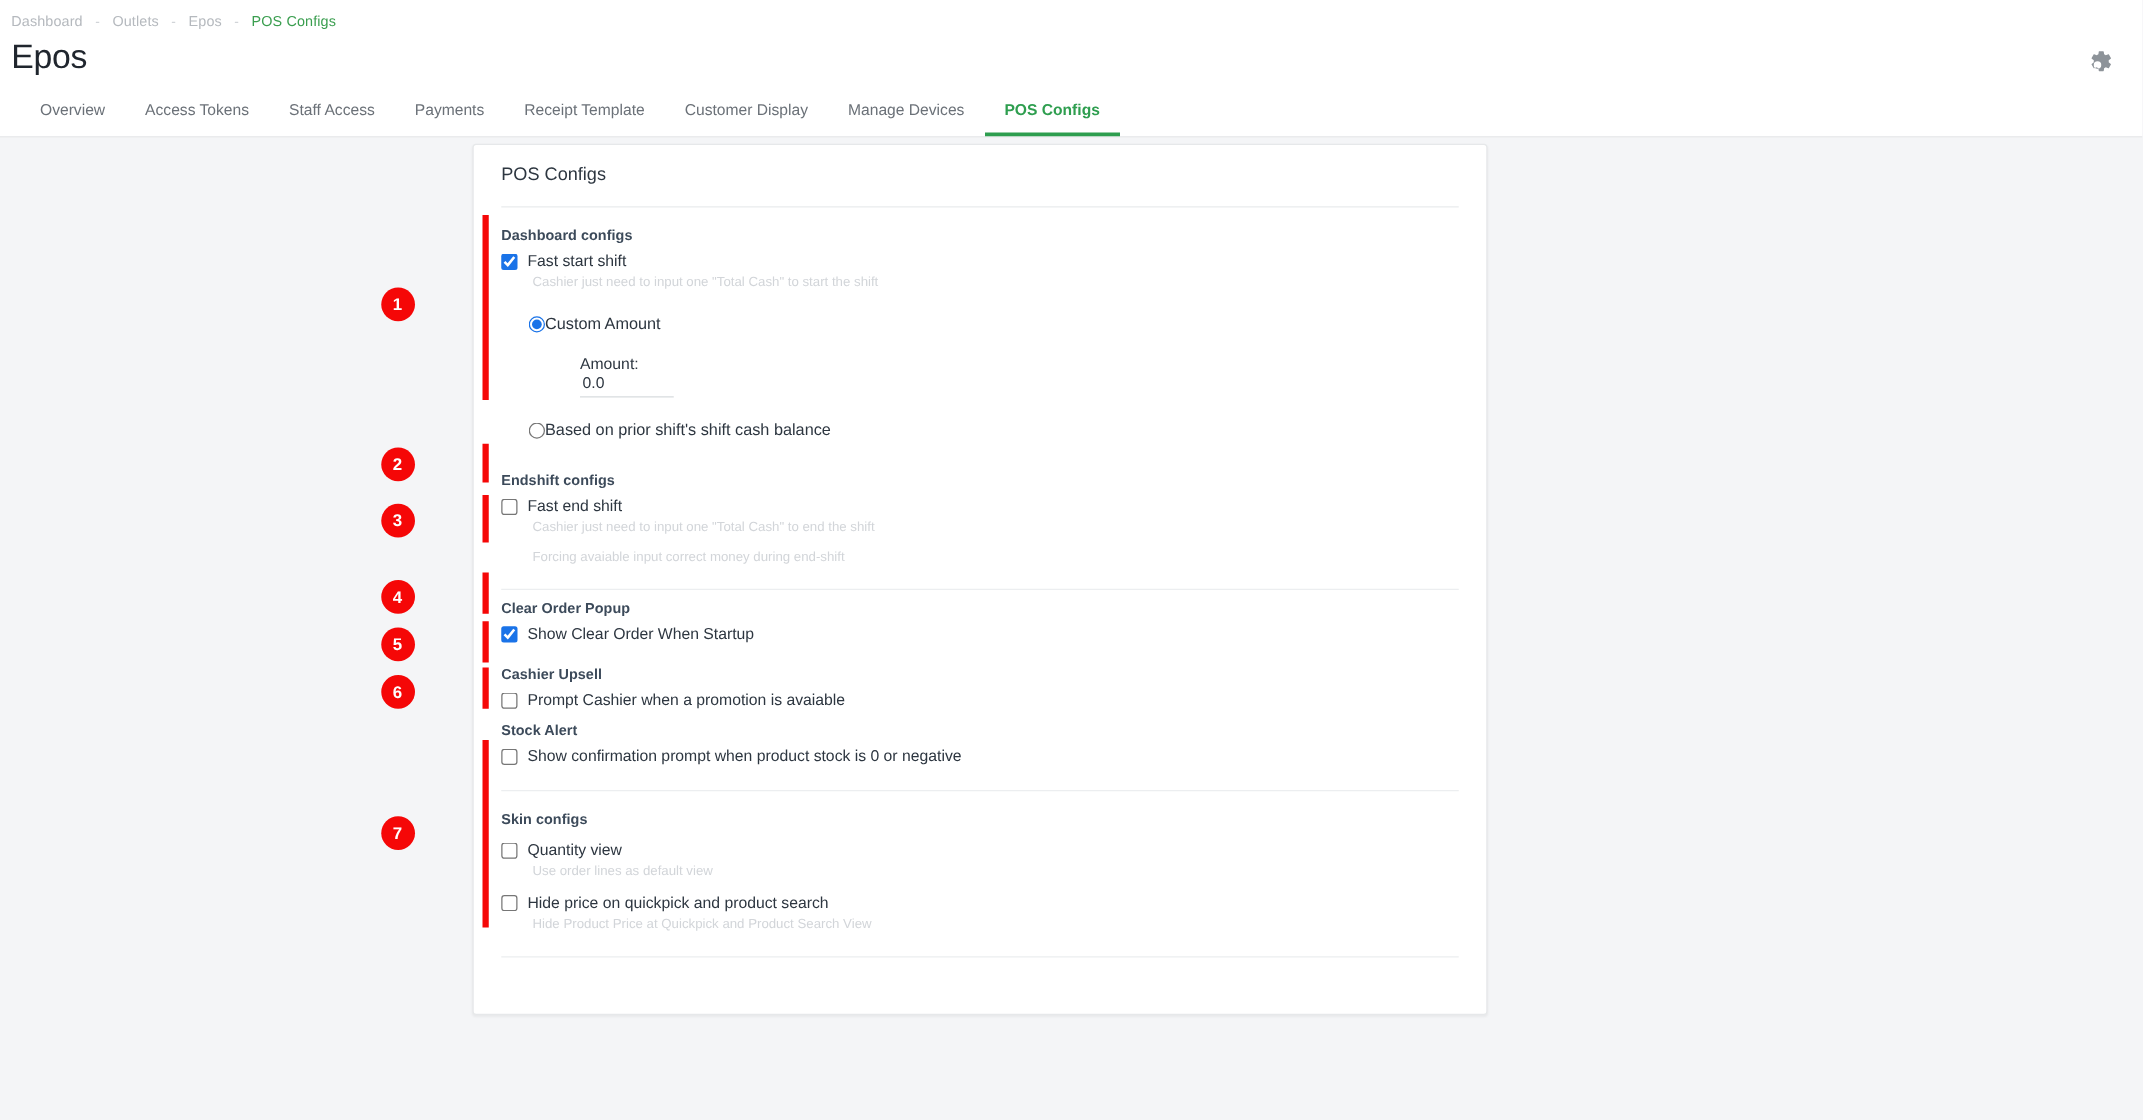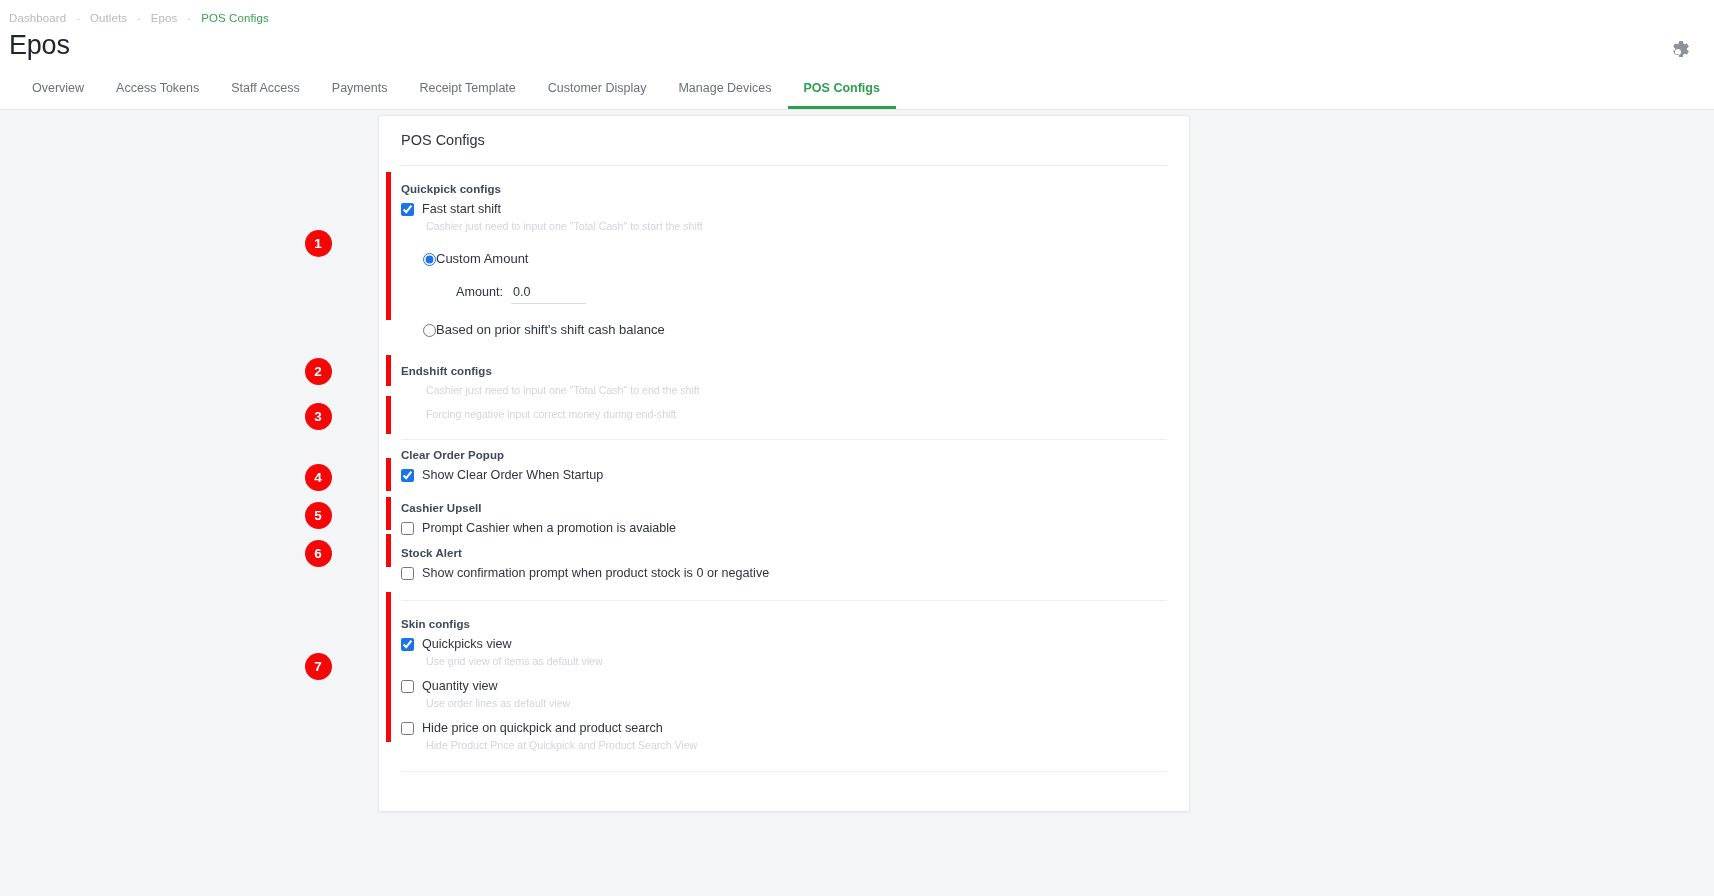--- a/index.html
+++ b/index.html
@@ -91,21 +91,21 @@
     margin: 1px 0 0 0; width: 13px; height: 13px;
     accent-color: #1a73e8; cursor: pointer; flex: 0 0 auto;
   }
 
   .radio-block { margin-left: 22px; margin-top: 18px; }
   .radio-row { display: flex; align-items: center; }
   .radio-row .rlabel { font-size: 13px; color: #2d3640; }
 
   .amount-row {
     display: flex; align-items: baseline;
-    margin-left: 33px; margin-top: 18px;
+    margin-left: 33px; margin-top: 18px; flex-direction: column;
   }
   .amount-label { font-size: 12.6px; color: #2d3640; }
   .amount-input {
     margin-left: 8px; width: 75px;
     border: none; border-bottom: 1px solid #d8dbde;
     font-family: "Liberation Sans", sans-serif;
     font-size: 12.6px; color: #2d3640; padding: 1px 2px 4px 2px;
     background: transparent; outline: none;
   }
 
@@ -165,21 +165,21 @@
     </div>
   </div>
 
   <div class="card">
     <div class="card-title">POS Configs</div>
     <div class="card-divider"></div>
 
     <div class="card-body">
 
       <div class="section">
-        <div class="group-head">Quickpick configs</div>
+        <div class="group-head">Dashboard configs</div>
 
         <div class="opt">
           <div class="opt-row">
             <input type="checkbox" checked="" style="">
             <span class="opt-label">Fast start shift</span>
           </div>
           <div class="opt-desc">Cashier just need to input one "Total Cash" to start the shift</div>
         </div>
 
         <div class="radio-block">
@@ -199,25 +199,29 @@
           </div>
         </div>
       </div>
 
       <div class="spacer-lg"></div>
 
       <div class="section" style="padding-top:6px">
         <div class="group-head">Endshift configs</div>
 
         <div class="opt">
+          <div class="opt-row">
+            <input type="checkbox" style="">
+            <span class="opt-label">Fast end shift</span>
+          </div>
           <div class="opt-desc">Cashier just need to input one "Total Cash" to end the shift</div>
         </div>
 
         <div class="opt" style="margin-top:11px">
-          <div class="opt-desc">Forcing negative input correct money during end-shift</div>
+          <div class="opt-desc">Forcing avaiable input correct money during end-shift</div>
         </div>
       </div>
 
       <div class="hr" style="margin-top:18px"></div>
 
       <div class="section" style="padding-top:9px">
         <div class="group-head">Clear Order Popup</div>
         <div class="opt">
           <div class="opt-row">
             <input type="checkbox" checked="" style="">
@@ -244,27 +248,20 @@
             <span class="opt-label">Show confirmation prompt when product stock is 0 or negative</span>
           </div>
         </div>
       </div>
 
       <div class="hr" style="margin-top:19px"></div>
 
       <div class="section">
         <div class="group-head">Skin configs</div>
 
-        <div class="opt">
-          <div class="opt-row">
-            <input type="checkbox" checked="" style="">
-            <span class="opt-label">Quickpicks view</span>
-          </div>
-          <div class="opt-desc">Use grid view of items as default view</div>
-        </div>
 
         <div class="opt" style="margin-top:11px">
           <div class="opt-row">
             <input type="checkbox" style="">
             <span class="opt-label">Quantity view</span>
           </div>
           <div class="opt-desc">Use order lines as default view</div>
         </div>
 
         <div class="opt" style="margin-top:11px">

